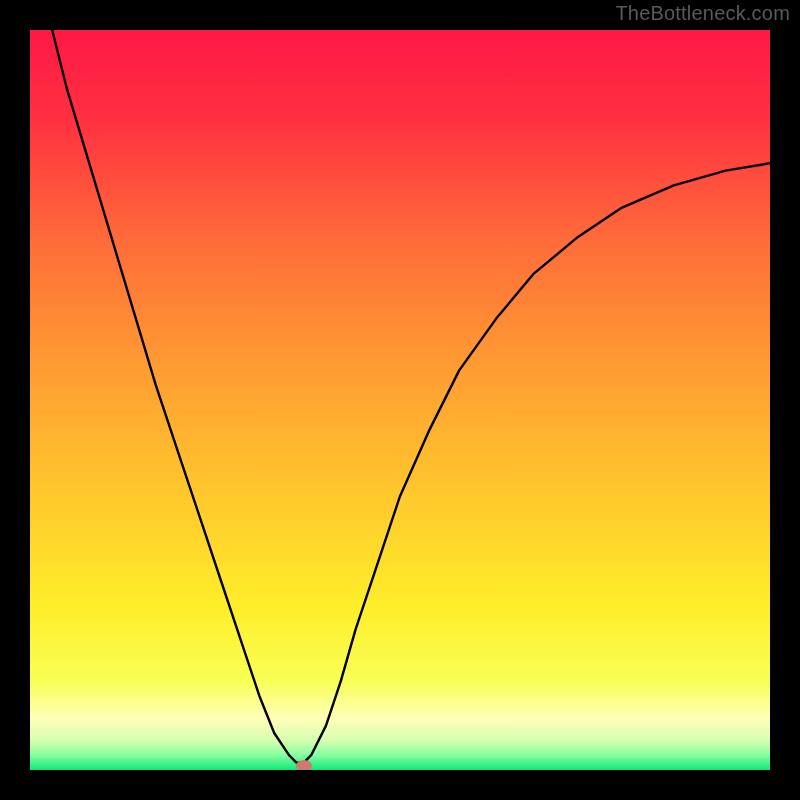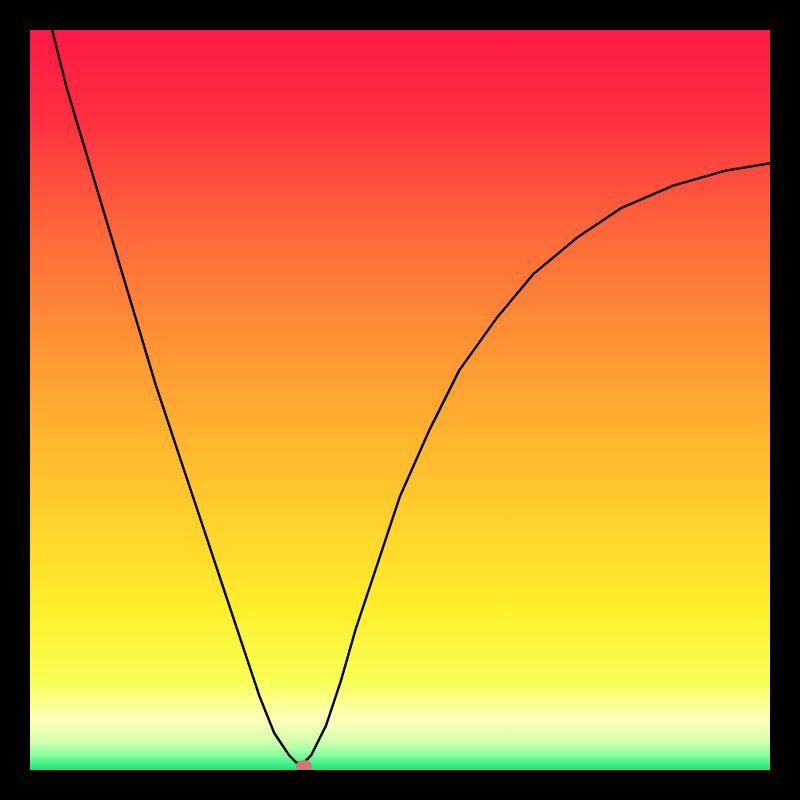--- a/index.html
+++ b/index.html
@@ -52,20 +52,21 @@
   .curve {
     position: absolute;
     inset: 0;
     z-index: 5;
   }
 </style>
 </head>
 <body>
 <div class="container">
 
+  <div class="watermark">TheBottleneck.com</div>
 
   <div class="plot-area">
 
     <svg viewBox="0 0 740 740" preserveAspectRatio="none">
       <defs>
         <linearGradient id="bg" x1="0" y1="0" x2="0" y2="1">
           <stop offset="0%" stop-color="#ff1846"></stop>
           <stop offset="12%" stop-color="#ff3040"></stop>
           <stop offset="28%" stop-color="#ff6a3a"></stop>
           <stop offset="45%" stop-color="#ff9a33"></stop>

